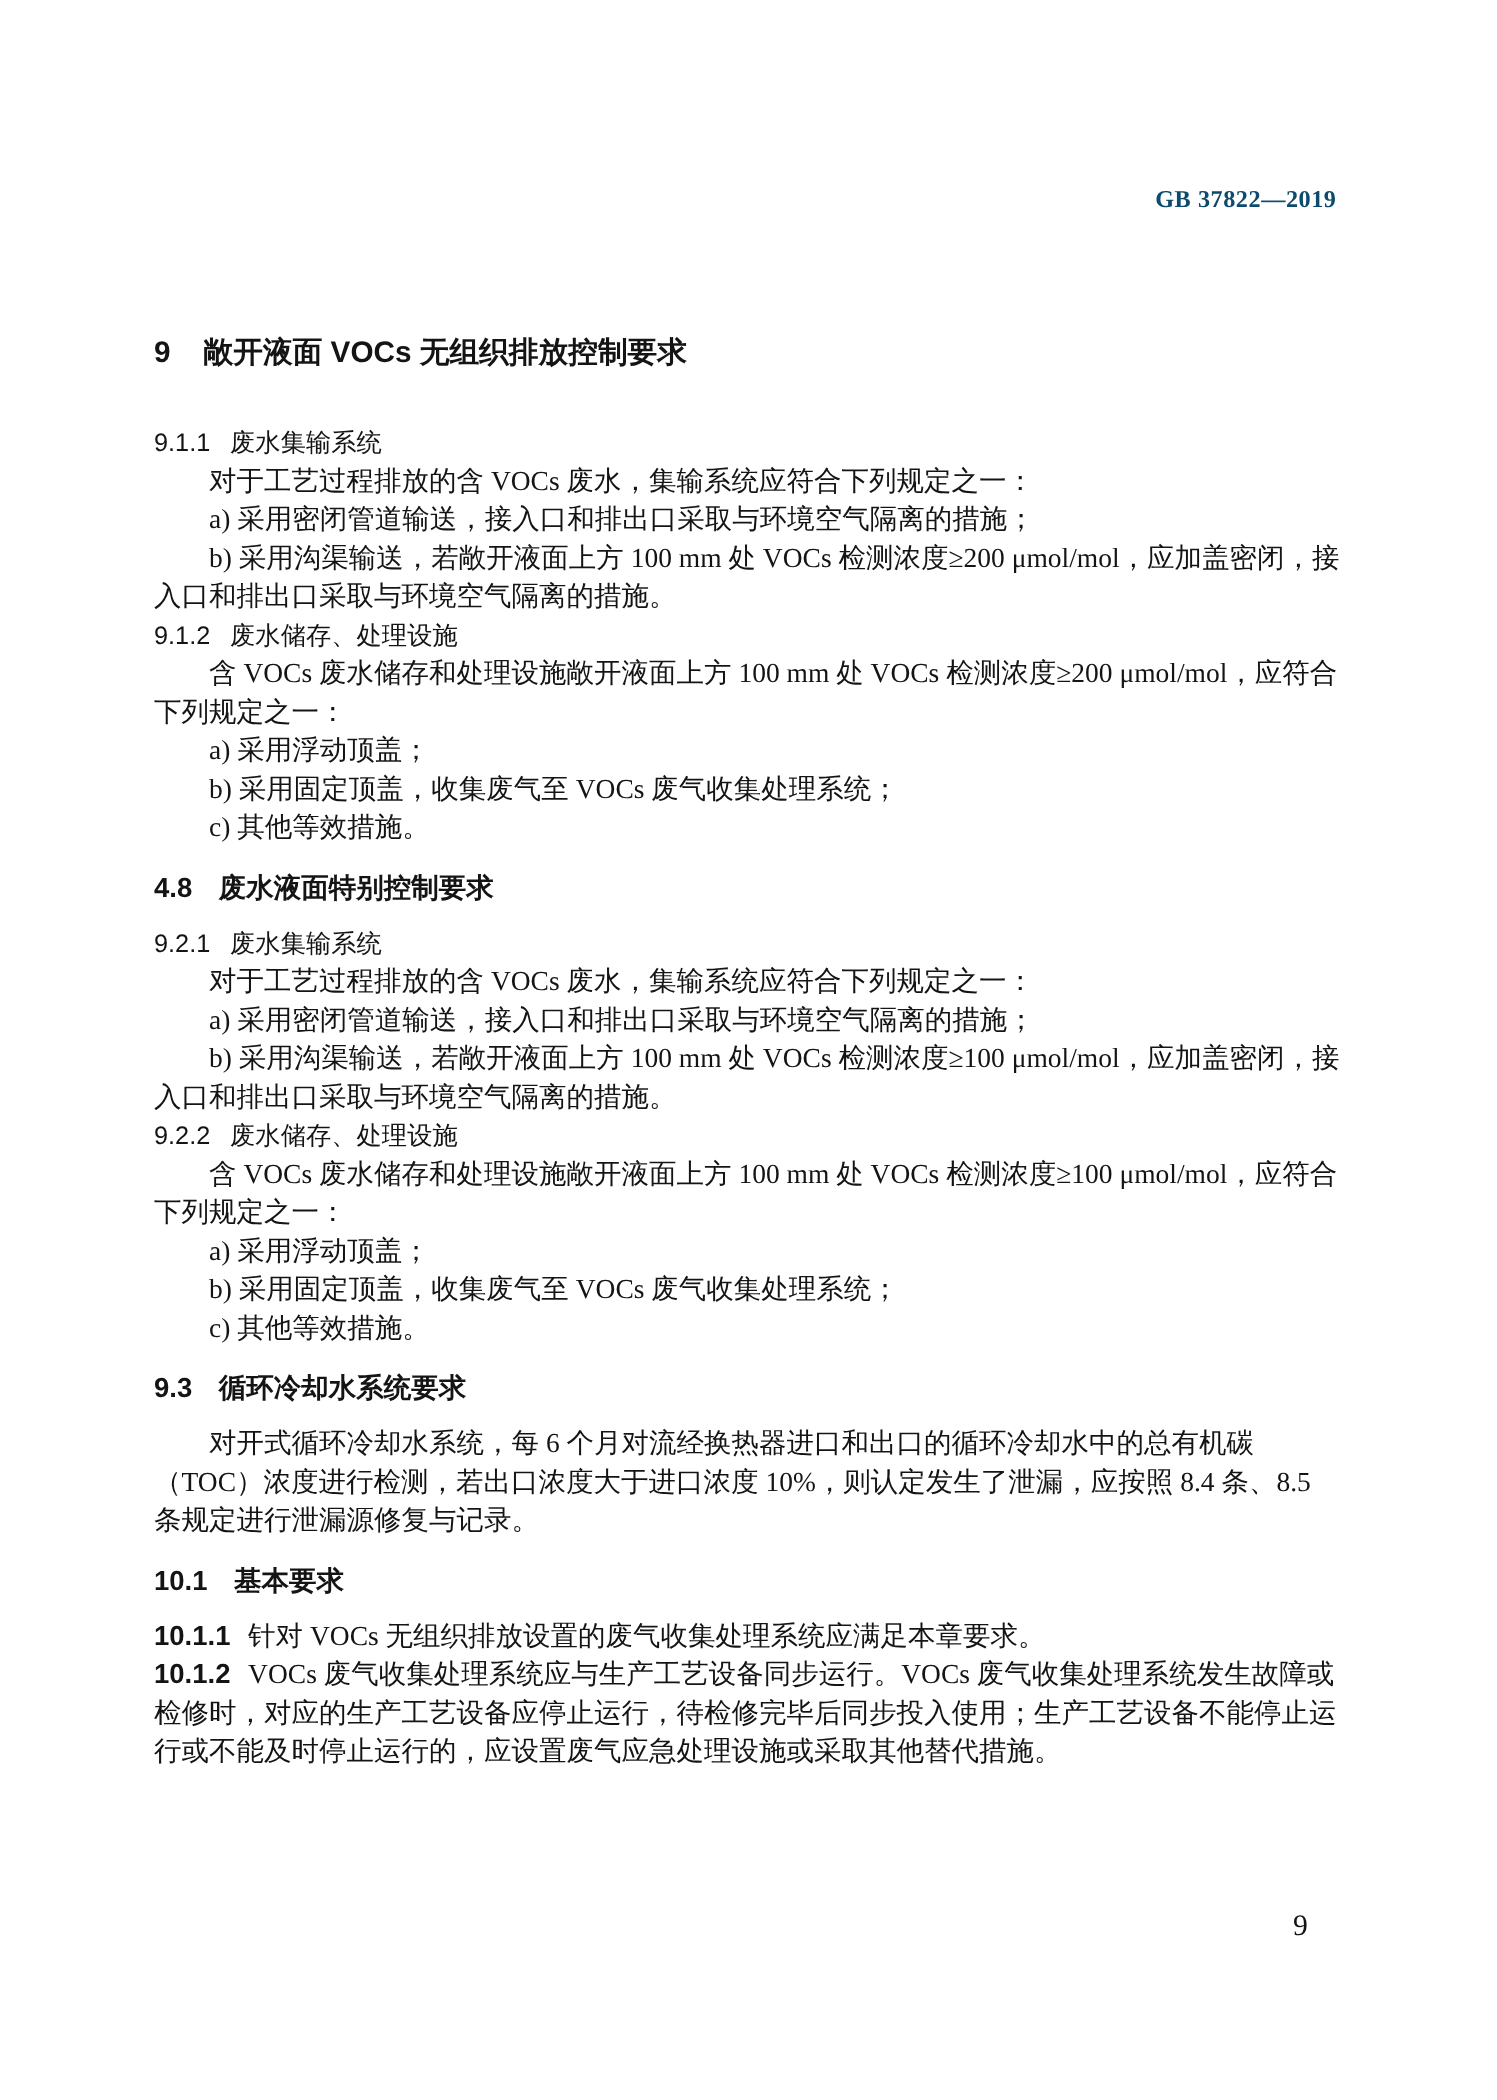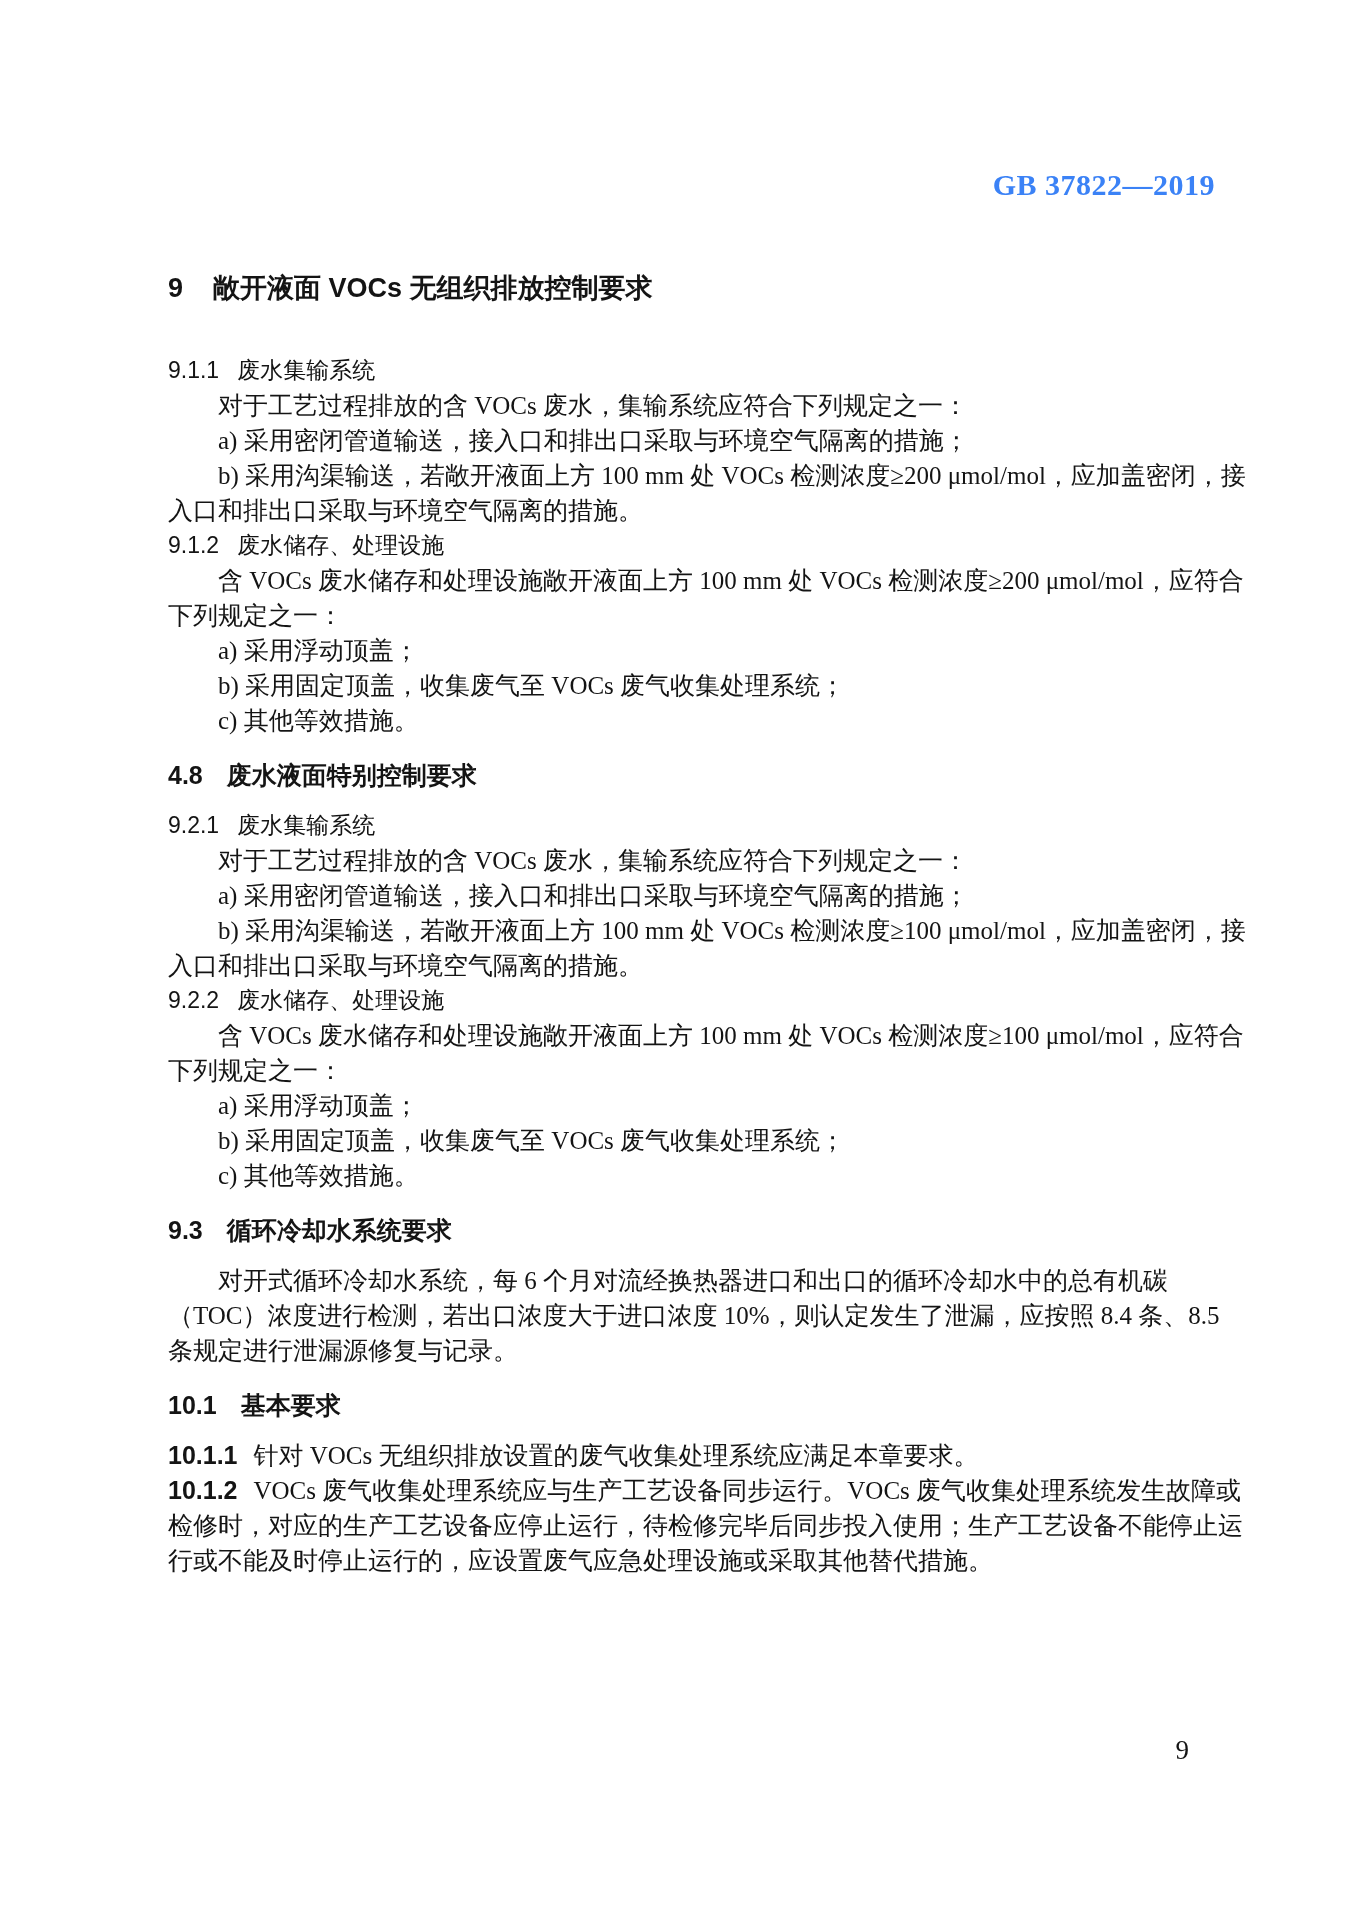--- a/index.html
+++ b/index.html
@@ -13,32 +13,31 @@
     color: #141414;
     font-family: "Liberation Serif", "DejaVu Serif", serif;
     overflow: hidden;
   }
   .page-header {
     position: absolute;
     top: 168px;
     right: 146px;
     font-family: "Liberation Serif", "DejaVu Serif", serif;
     font-weight: 700;
-    font-size: 30px;
+    font-size: 22px;
     letter-spacing: 0.5px;
-    color: #3b82f6;
+    color: #0c4a6e;
   }
   .doc {
     position: absolute;
-    top: 268px;
+    top: 300px;
     left: 140px;
     width: 1078px;
     font-size: 25px;
     line-height: 35px;
-    margin-left: 28px;
   }
   .doc > :first-child { margin-top: 0 !important; }
   h1.chapter {
     font-family: "Liberation Sans", "DejaVu Sans", sans-serif;
     font-weight: 700;
     font-size: 27px;
     line-height: 40px;
     margin: 24px 0 45px 0;
   }
   h1.chapter .num { margin-right: 30px; }

